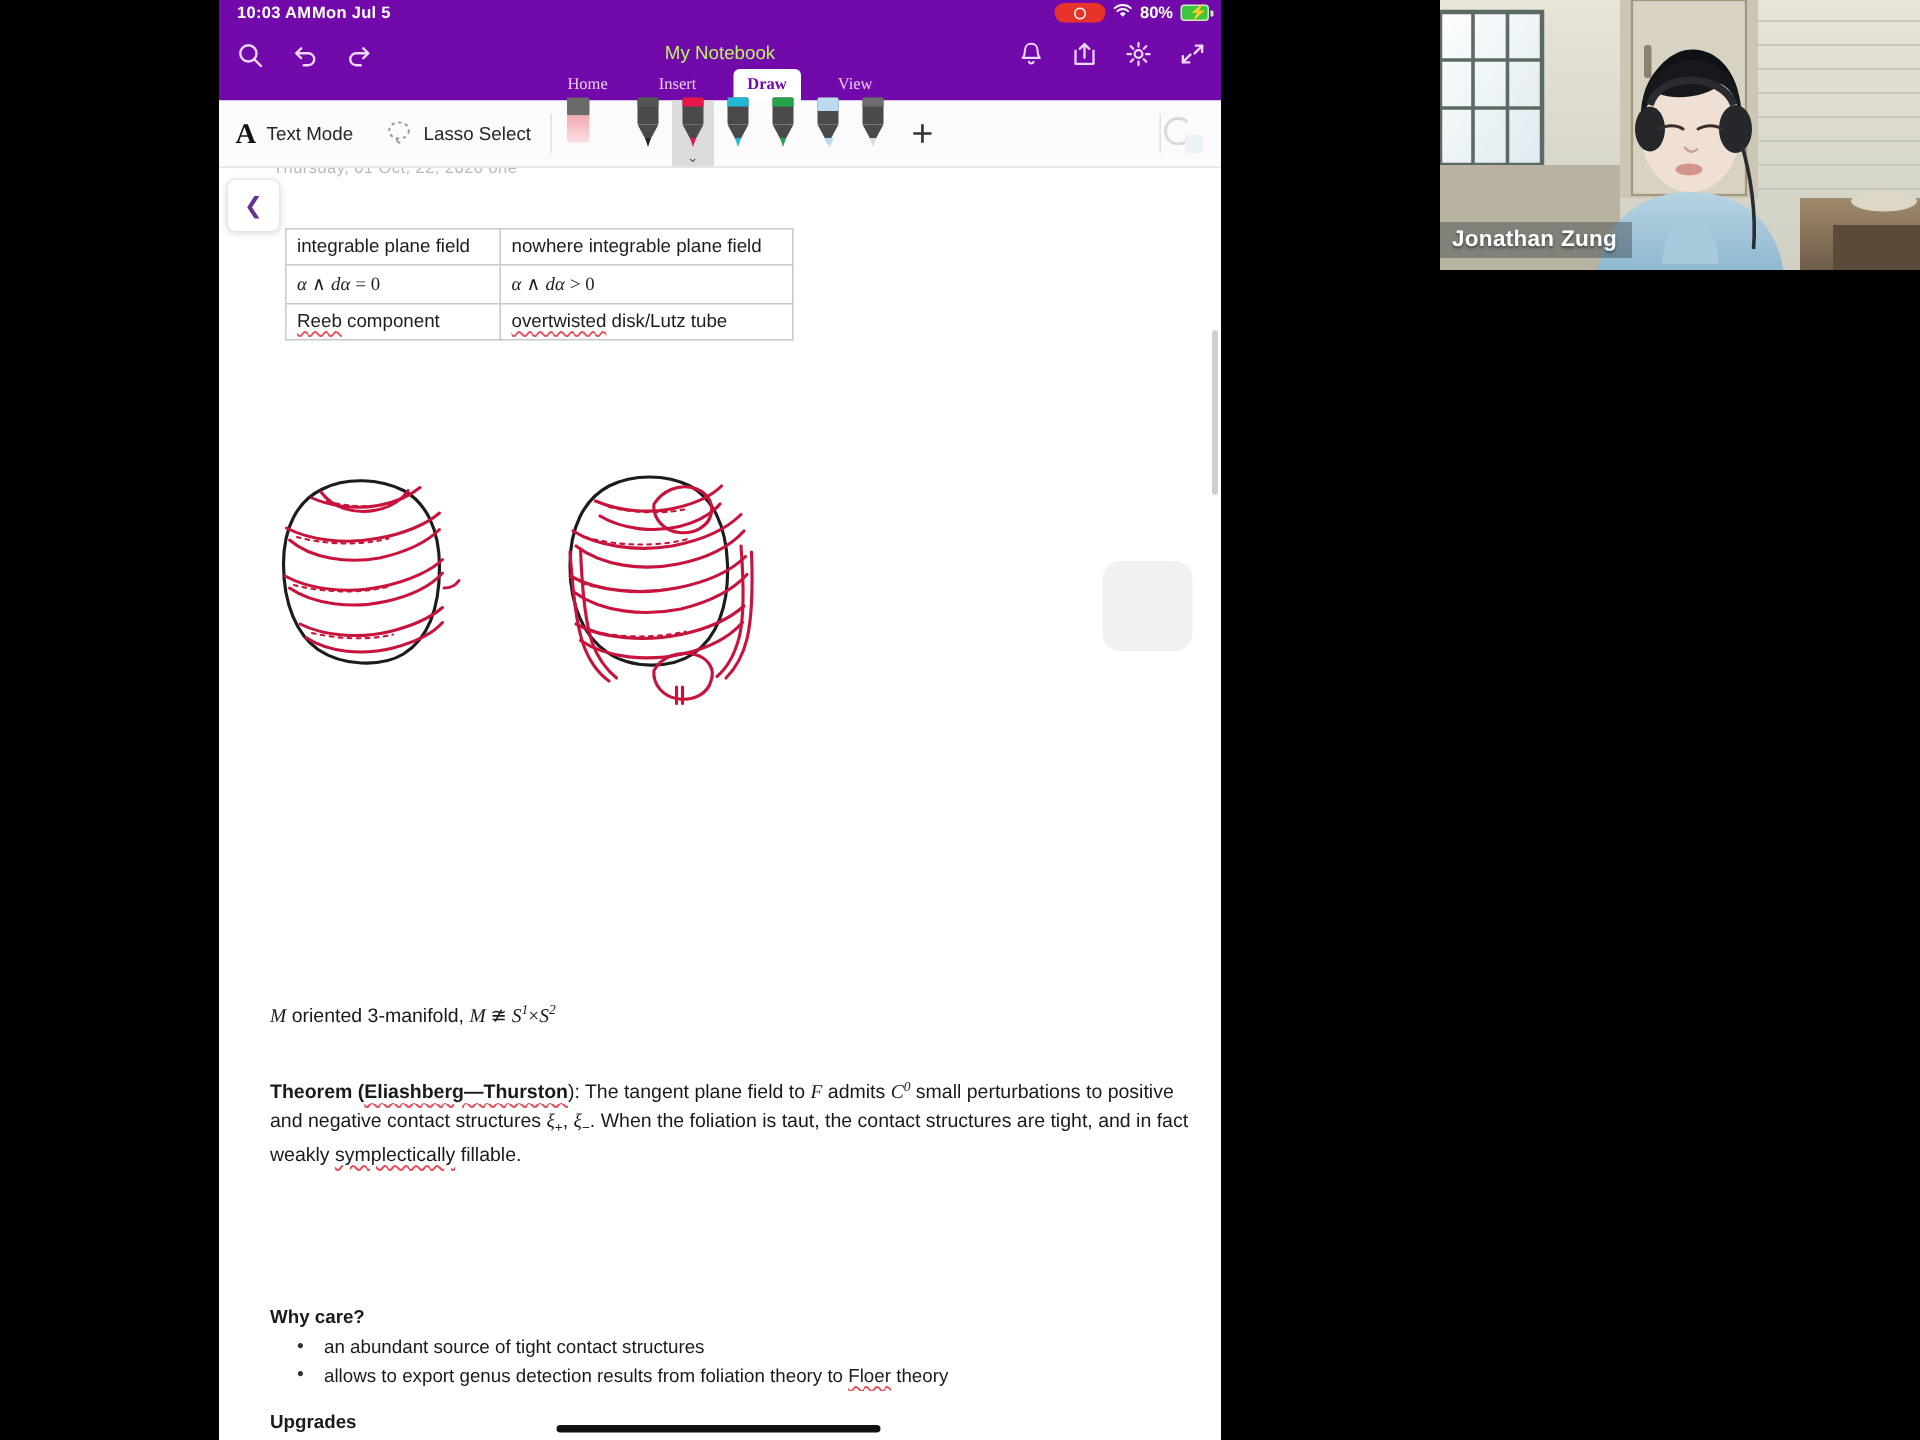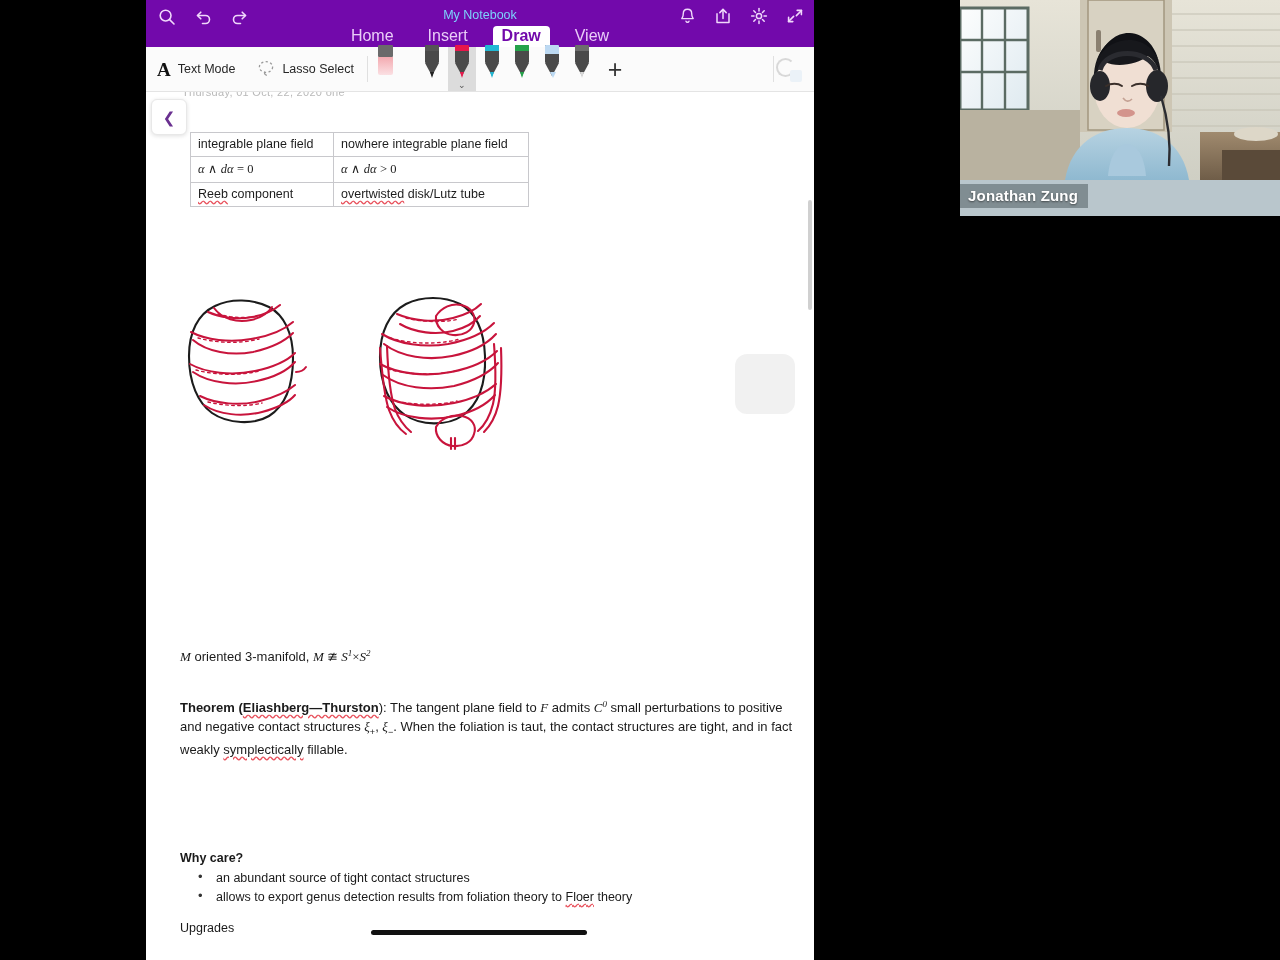--- a/index.html
+++ b/index.html
@@ -23,28 +23,28 @@
         box-sizing:border-box;background:#3ec63e;}
   .batt:after{content:"";position:absolute;right:-3.5px;top:3px;width:2px;height:4px;background:#cfe9c0;border-radius:0 1px 1px 0;}
   .batt-bolt{position:absolute;left:5px;top:-1px;color:#fff;font-size:10px;line-height:12px;}
 
   
   .titlebar{position:relative;height:47px;background:#7209ab;}
   .tb-left{position:absolute;left:10px;top:6px;display:flex;gap:14px;align-items:center;}
   .tb-ico{width:22px;height:22px;display:flex;align-items:center;justify-content:center;
           color:#f0d8fb;cursor:pointer;}
   .tb-ico svg{display:block;}
-  .doc-title{position:absolute;left:0;right:0;top:8px;text-align:center;color:#7dd3fc;font-size:12.5px;}
+  .doc-title{position:absolute;left:0;right:0;top:8px;text-align:center;color:#bef264;font-size:12.5px;}
   .tb-right{position:absolute;right:8px;top:5px;display:flex;gap:14px;align-items:center;}
 
   
   .tabs{position:absolute;left:0;right:0;bottom:0;height:21px;display:flex;justify-content:center;
         gap:16px;align-items:flex-start;}
-  .tab{font-size:16px;color:#e9cdf8;padding:2px 9px 17px;border-radius:4px 4px 0 0;cursor:pointer;
-       line-height:16px;}
+  .tab{font-size:11px;color:#e9cdf8;padding:2px 9px 17px;border-radius:4px 4px 0 0;cursor:pointer;
+       line-height:16px;font-family:Liberation Serif, serif;}
   .tab.active{background:#fff;color:#7209ab;font-weight:bold;}
 
   
   .ribbon{position:relative;height:44px;background:#fbfbfb;border-bottom:1px solid #e4e4e4;
           display:flex;align-items:center;}
   .rb-item{display:flex;align-items:center;gap:7px;padding:0 11px;height:44px;cursor:pointer;font-size:12.5px;color:#262626;}
   .rb-A{font-size:19px;font-weight:bold;font-family:"Liberation Serif",serif;color:#111;line-height:1;}
   .rb-sep{width:1px;height:26px;background:#e0e0e0;margin:0 2px;}
 
   .pens{display:flex;align-items:flex-end;height:44px;gap:2px;padding-left:2px;}
@@ -99,44 +99,64 @@
   .mblock .ln{white-space:nowrap;}
   .thm{margin-top:28px;line-height:18.5px;}
   sup{font-size:9px;vertical-align:super;}
   sub{font-size:9px;vertical-align:sub;}
 
   .whycare{position:absolute;left:34px;top:757px;font-size:12.5px;line-height:18.5px;}
   .whycare b{font-size:12.5px;}
   .bullets{margin:0;padding-left:36px;list-style:none;}
   .bullets li{position:relative;padding-left:0;margin-top:1px;}
   .bullets li:before{content:"•";position:absolute;left:-18px;top:-1px;color:#333;font-size:13px;}
-  .upg{position:absolute;left:34px;top:829px;font-size:12.5px;font-weight:normal;text-align:center;}
+  .upg{position:absolute;left:34px;top:829px;font-size:12.5px;font-weight:bold;text-align:center;}
   .upg-tail{position:absolute;left:34px;top:856px;font-size:12.5px;color:#555;}
 
   .ghost-sq{position:absolute;left:589px;top:262px;width:60px;height:60px;
             background:#ececec;border-radius:12px;opacity:.75;}
 
   
   .vscroll{position:absolute;right:2px;top:108px;width:4px;height:110px;background:#c4c4c4;border-radius:2px;opacity:.8;}
   .hscroll-track{position:absolute;left:0;right:0;bottom:6px;height:5px;}
   .hscroll-thumb{position:absolute;left:225px;bottom:6px;width:216px;height:5px;background:#111;border-radius:3px;}
 
   
-  .cam{position:absolute;left:960px;top:0;width:320px;height:216px;overflow:hidden;background:#b9c6cc;}
+  .cam{position:absolute;left:960px;top:0;width:320px;height:180px;overflow:hidden;background:#b9c6cc;}
   .cam-name{position:absolute;left:0;bottom:8px;padding:3px 10px 4px 8px;color:#fff;
             font-size:15px;font-weight:bold;background:rgba(60,70,75,.45);letter-spacing:.2px;
             text-shadow:0 1px 2px rgba(0,0,0,.5);}
 </style>
 </head>
 <body>
 
 <div class="screen">
 
   <div class="app">
 
+    <div class="statusbar">
+      <div class="sb-time">10:03 AM</div>
+      <div class="sb-date">Mon Jul 5</div>
+      <div class="sb-right">
+        <div class="rec-pill">
+          <div class="rec-dot"></div>
+        </div>
+        <span class="wifi">
+          <svg width="13" height="10" viewBox="0 0 13 10">
+              <path d="M6.5 9.2 4.6 7.1a2.8 2.8 0 0 1 3.8 0z" fill="#fff"></path>
+              <path d="M2.9 5.4a5.3 5.3 0 0 1 7.2 0" stroke="#fff" stroke-width="1.3" fill="none" stroke-linecap="round"></path>
+              <path d="M1.1 3.4a8 8 0 0 1 10.8 0" stroke="#fff" stroke-width="1.3" fill="none" stroke-linecap="round"></path>
+            </svg>
+        </span>
+        <span class="batt-pct">80%</span>
+        <span class="batt">
+            <span class="batt-bolt">⚡</span>
+          </span>
+      </div>
+    </div>
 
     <div class="titlebar">
       <div class="tb-left">
         <div class="tb-ico">
           <svg width="18" height="18" viewBox="0 0 18 18">
               <circle cx="7.6" cy="7.6" r="5.4" stroke="#f0d8fb" stroke-width="1.6" fill="none"></circle>
               <line x1="11.6" y1="11.6" x2="16" y2="16" stroke="#f0d8fb" stroke-width="1.6" stroke-linecap="round"></line>
             </svg>
         </div>
         <div class="tb-ico">

